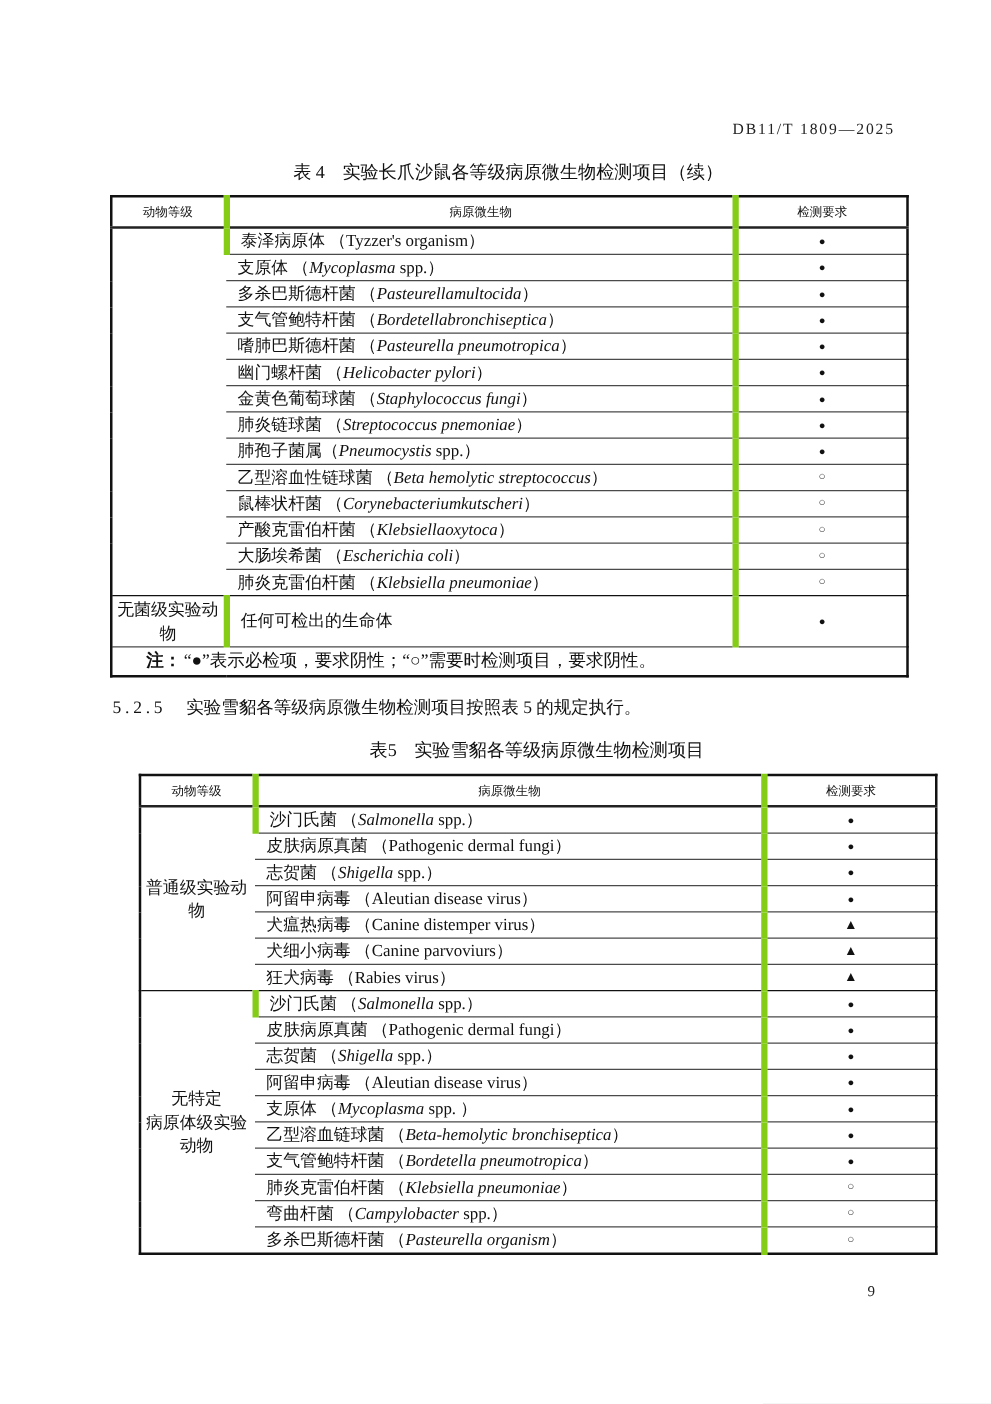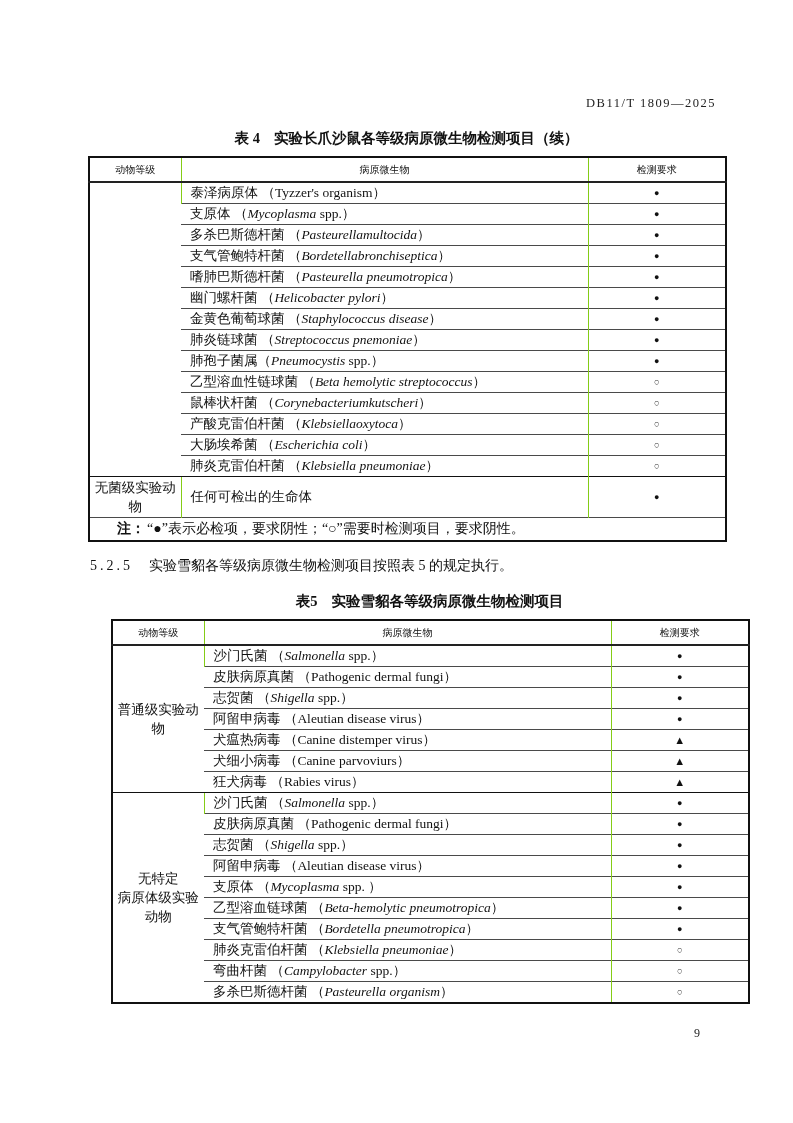--- a/index.html
+++ b/index.html
@@ -13,39 +13,39 @@
   }
   .doc-header{
     position:absolute;top:96px;right:77px;
     font-size:12.5px;letter-spacing:1.5px;
     color:#222;
   }
   .table-block{position:absolute;left:88px;width:637px;}
   .tb4{top:127px;}
   .tb5{top:590px;padding-left:23px;}
   .table-title{
-    text-align:center;font-weight:bold;font-size:14.5px;
+    text-align:center;font-weight:normal;font-size:14.5px;
     line-height:22px;margin-bottom:7px;color:#111;
   }
   .title-label{margin-right:14px;}
   table.std{
     border-collapse:collapse;table-layout:fixed;width:637px;
     border:2px solid #111;
   }
   col.c1{width:92px;} col.c2{width:407px;} col.c3{width:138px;}
   th{
     height:23px;font-weight:normal;font-size:10px;
     border-bottom:2px solid #222;text-align:center;color:#111;
     padding:0;
   }
   td{
     font-size:13.5px;height:20px;padding:0;color:#111;
     border-top:1px solid #4a4a4a;
   }
-  th+th, td+td{border-left:1px solid #84cc16;}
+  th+th, td+td{border-left:5px solid #84cc16;}
   td.grade-cell{
     text-align:center;vertical-align:middle;line-height:19px;
     border-left:none;
   }
   td.pathogen-cell{text-align:left;padding-left:9px;}
   td.sym-cell{text-align:center;vertical-align:middle;}
   .sym-dot{font-size:9px;}
   .sym-circ{font-size:9.5px;color:#333;}
   .sym-tri{font-size:11px;}
   tr.tall td{height:40px;}
@@ -110,21 +110,21 @@
           </tr>
           <tr>
             <td class="pathogen-cell">嗜肺巴斯德杆菌 （<i class="lat">Pasteurella pneumotropica</i>）</td>
             <td class="sym-cell sym-dot">●</td>
           </tr>
           <tr>
             <td class="pathogen-cell">幽门螺杆菌 （<i class="lat">Helicobacter pylori</i>）</td>
             <td class="sym-cell sym-dot">●</td>
           </tr>
           <tr>
-            <td class="pathogen-cell">金黄色葡萄球菌 （<i class="lat">Staphylococcus disease</i>）</td>
+            <td class="pathogen-cell">金黄色葡萄球菌 （<i class="lat">Staphylococcus fungi</i>）</td>
             <td class="sym-cell sym-dot">●</td>
           </tr>
           <tr>
             <td class="pathogen-cell">肺炎链球菌 （<i class="lat">Streptococcus pnemoniae</i>）</td>
             <td class="sym-cell sym-dot">●</td>
           </tr>
           <tr>
             <td class="pathogen-cell">肺孢子菌属（<i class="lat">Pneumocystis</i> spp.）</td>
             <td class="sym-cell sym-dot">●</td>
           </tr>
@@ -226,21 +226,21 @@
           </tr>
           <tr>
             <td class="pathogen-cell">阿留申病毒 （Aleutian disease virus）</td>
             <td class="sym-cell sym-dot">●</td>
           </tr>
           <tr>
             <td class="pathogen-cell">支原体 （<i class="lat">Mycoplasma</i> spp. ）</td>
             <td class="sym-cell sym-dot">●</td>
           </tr>
           <tr>
-            <td class="pathogen-cell">乙型溶血链球菌 （<i class="lat">Beta-hemolytic pneumotropica</i>）</td>
+            <td class="pathogen-cell">乙型溶血链球菌 （<i class="lat">Beta-hemolytic bronchiseptica</i>）</td>
             <td class="sym-cell sym-dot">●</td>
           </tr>
           <tr>
             <td class="pathogen-cell">支气管鲍特杆菌 （<i class="lat">Bordetella pneumotropica</i>）</td>
             <td class="sym-cell sym-dot">●</td>
           </tr>
           <tr>
             <td class="pathogen-cell">肺炎克雷伯杆菌 （<i class="lat">Klebsiella pneumoniae</i>）</td>
             <td class="sym-cell sym-circ">○</td>
           </tr>

